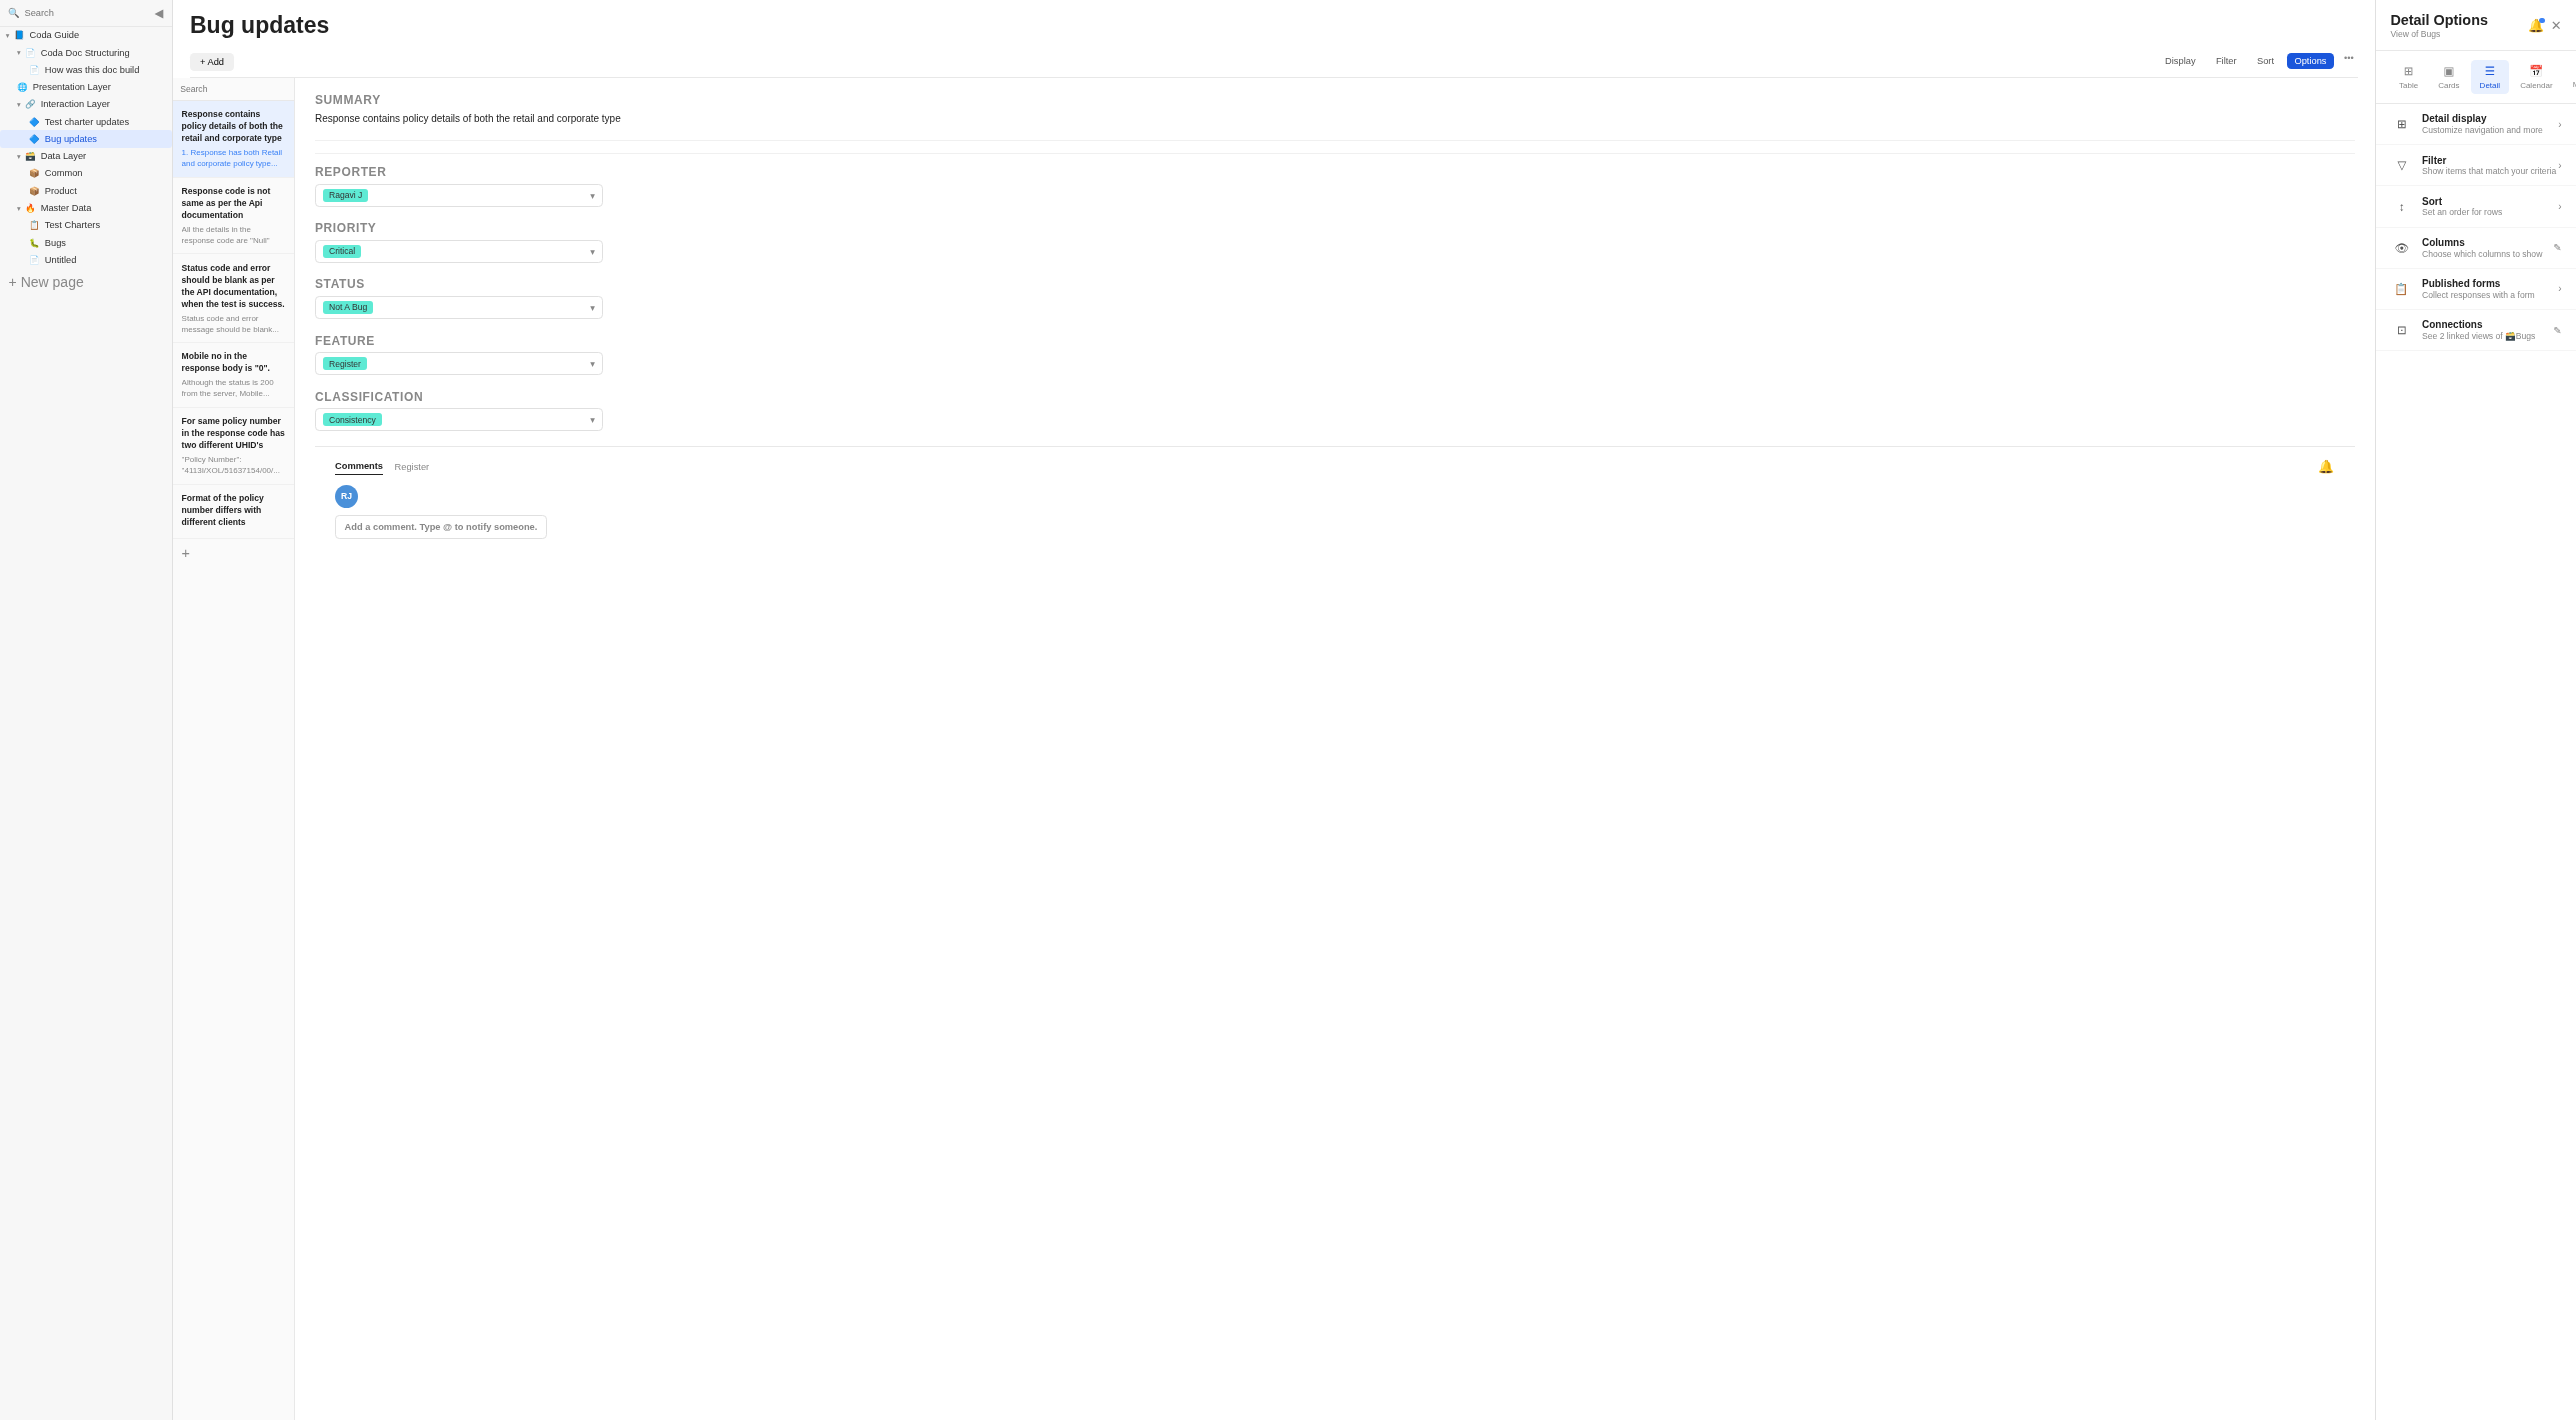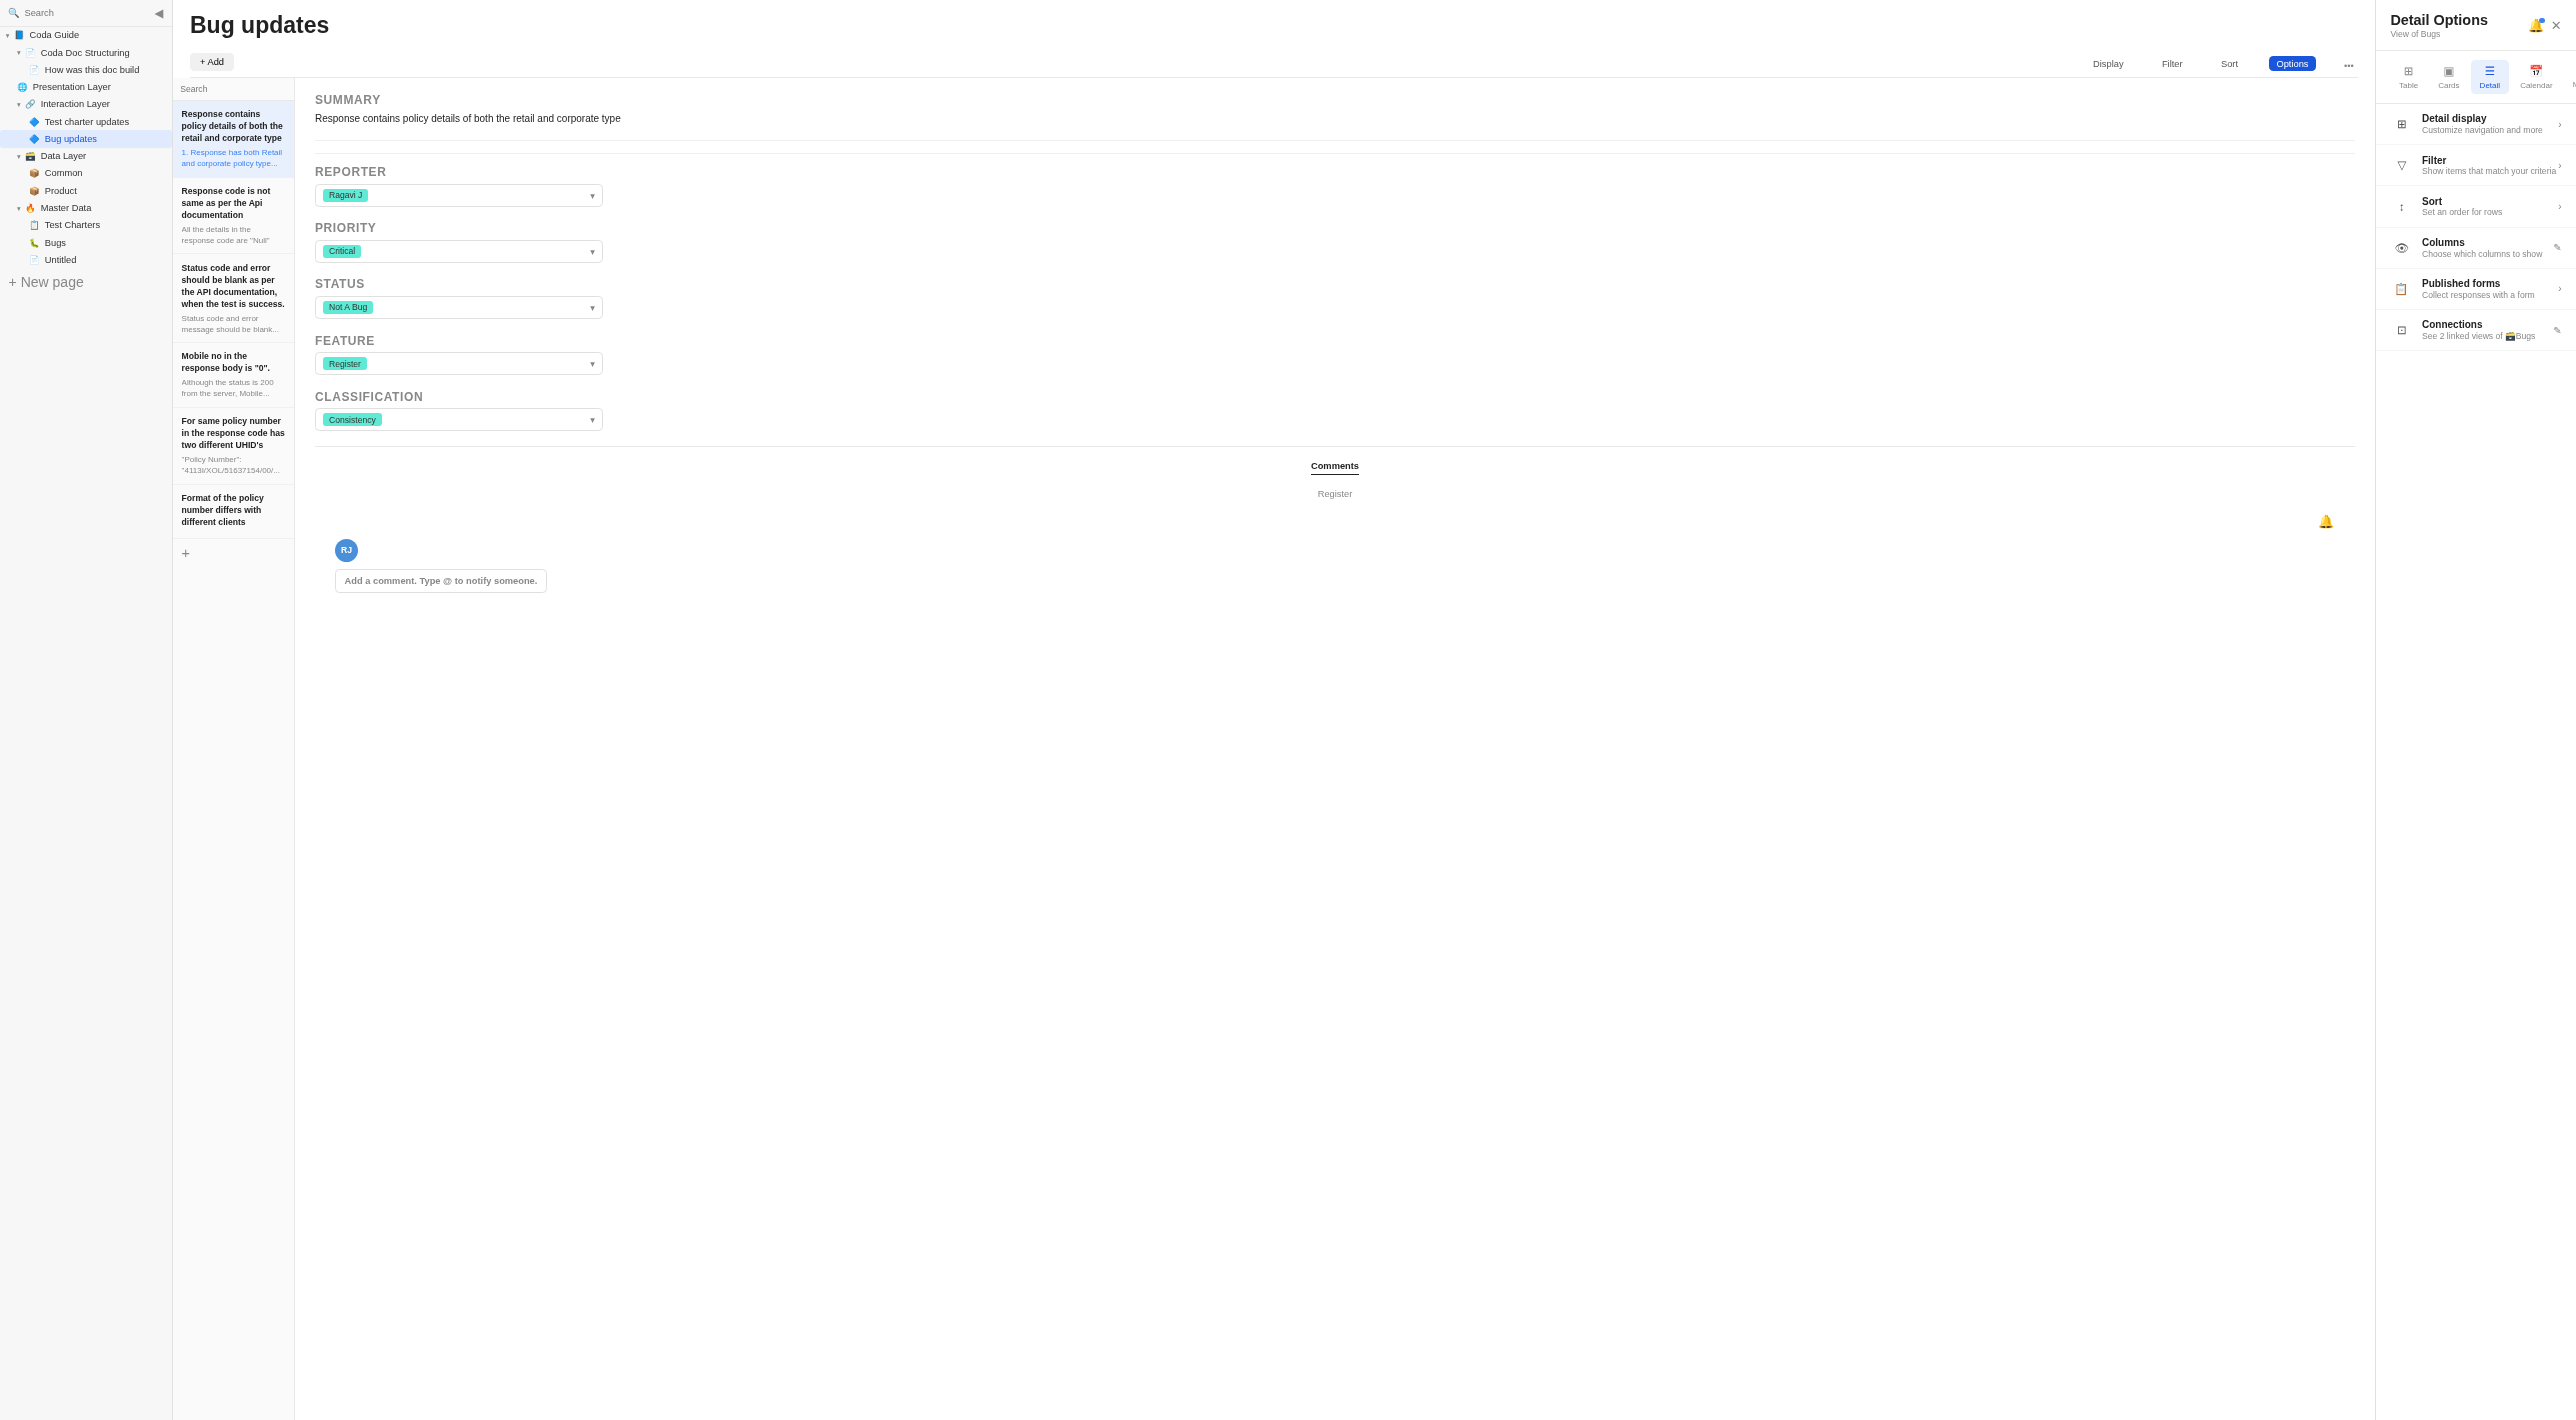--- a/index.html
+++ b/index.html
@@ -13,21 +13,21 @@
     .nav-item { display: flex; align-items: center; gap: 4.3px; padding: 2.9px 5.8px; cursor: pointer; border-radius: 2.9px; font-size: 9.3px; color: #333; }
     .nav-item.active { background: #e0eaff; color: #1a56db; }
     .nav-icon { width: 11.5px; height: 11.5px; display: inline-flex; align-items: center; justify-content: center; font-size: 8.6px; flex-shrink: 0; }
     .chevron { font-size: 7.2px; color: #888; }
     .new-page { padding: 5.8px 8.6px; color: #888; cursor: pointer; display: flex; align-items: center; gap: 2.9px; font-size: 14px; }
 
     
     .main { flex: 1; display: flex; flex-direction: column; overflow: hidden; background: #fff; }
     .main-header { padding: 11.5px 17px 0 17px; }
     .main-title { font-size: 23px; font-weight: 700; color: #222; margin-bottom: 8.6px; }
-    .view-toolbar { display: flex; align-items: flex-end; gap: 24px; padding: 5.8px 0; border-bottom: 0.7px solid #e8e8e8; }
+    .view-toolbar { display: flex; align-items: flex-start; gap: 6px; padding: 5.8px 0; border-bottom: 0.7px solid #e8e8e8; }
     .add-btn { background: #f0f0f0; border: none; padding: 4.3px 10px; border-radius: 4.3px; cursor: pointer; font-size: 9.3px; }
     .toolbar-spacer { flex: 1; }
     .toolbar-btn { background: none; border: none; padding: 2.9px 7.2px; border-radius: 2.9px; cursor: pointer; font-size: 9.3px; color: #555; }
     .toolbar-btn.active { background: #1a56db; color: #fff; border-radius: 4.3px; }
 
     .content-area { display: flex; flex: 1; overflow: hidden; }
 
     
     .bug-list { width: 122px; border-right: 0.7px solid #e8e8e8; overflow-y: auto; background: #fafafa; flex-shrink: 0; }
     .bug-list-search { padding: 5.8px 7.2px; border-bottom: 0.7px solid #e8e8e8; }
@@ -44,21 +44,21 @@
     .field-group { margin-bottom: 14.4px; }
     .field-label { font-size: 12px; font-weight: 700; color: #888; text-transform: uppercase; letter-spacing: 0.05em; margin-bottom: 4.3px; }
     .field-value { font-size: 10px; color: #222; line-height: 1.5; }
     .select-dropdown { display: flex; align-items: center; border: 0.7px solid #e0e0e0; border-radius: 4.3px; padding: 4.3px 7.2px; font-size: 9.3px; cursor: pointer; width: 100%; max-width: 288px; }
     .select-dropdown .tag { background: #5eead4; border-radius: 2.9px; padding: 1.4px 5.8px; font-size: 8.6px; }
     .select-dropdown .arrow { margin-left: auto; color: #888; }
     .divider-line { border: none; border-top: 0.7px solid #f0f0f0; margin: 11.5px 0; }
 
     
     .comments-area { padding: 11.5px 20px; border-top: 0.7px solid #e8e8e8; }
-    .comments-tabs { display: flex; gap: 11.5px; margin-bottom: 10px; align-items: center; flex-direction: column; }
+    .comments-tabs { display: flex; gap: 11.5px; margin-bottom: 10px; align-items: center; }
     .comments-tab { font-size: 9.3px; cursor: pointer; color: #888; padding: 2.9px 0; }
     .comments-tab.active { color: #222; font-weight: 600; border-bottom: 1.4px solid #222; }
     .comment-input-row { display: flex; align-items: flex-start; gap: 7.2px; flex-direction: column; }
     .avatar { width: 23px; height: 23px; border-radius: 50%; background: #4a90d9; display: flex; align-items: center; justify-content: center; color: white; font-size: 8.6px; font-weight: 600; flex-shrink: 0; }
     .comment-input { flex: 1; border: 0.7px solid #e0e0e0; border-radius: 4.3px; padding: 5.8px 8.6px; font-size: 9.3px; color: #888; cursor: text; font-weight: bold; }
     .bell-icon-btn { margin-left: auto; color: #888; cursor: pointer; font-size: 13px; }
 
     
     .options-panel { width: 201px; border-left: 0.7px solid #e0e0e0; background: #fff; overflow-y: auto; flex-shrink: 0; }
     .options-header { padding: 11.5px 14.4px; border-bottom: 0.7px solid #e8e8e8; display: flex; align-items: center; justify-content: space-between; }

